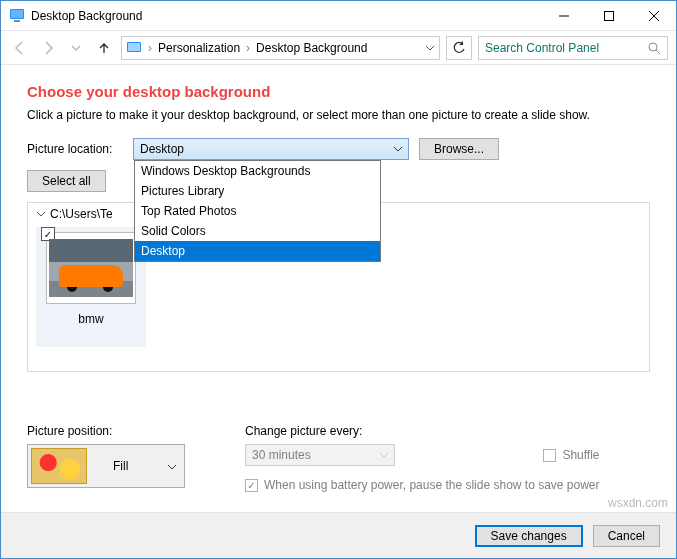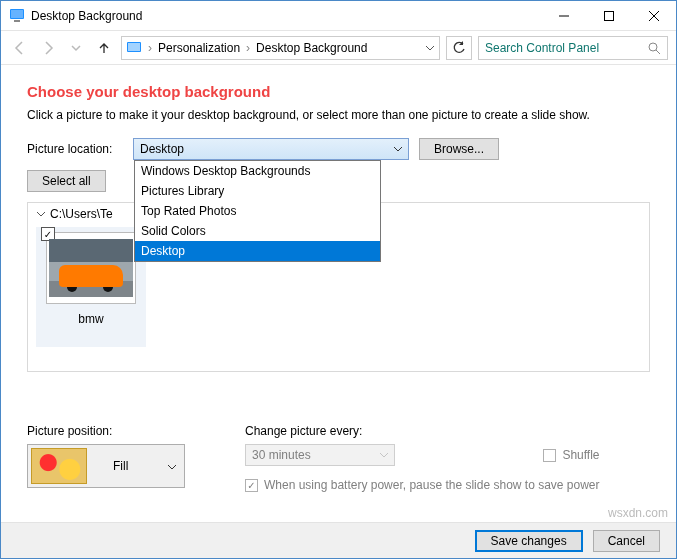--- a/index.html
+++ b/index.html
@@ -59,21 +59,21 @@
       #e9c56a; }
   .posselect .postext { margin-left:26px; }
   .posselect .chev { position:absolute; right:6px; top:16px; }
 
   .changesel { width:150px; height:22px; border:1px solid #cfcfcf; background:#f2f2f2; color:#808080; display:flex; align-items:center; padding:0 20px 0 6px; position:relative; }
   .changesel .chev { position:absolute; right:4px; top:4px; opacity:.5; }
 
   .checkbox-line { display:flex; align-items:center; gap:6px; color:#808080; }
   .fakecheck { width:13px; height:13px; border:1px solid #b0b0b0; background:#fff; display:flex; align-items:center; justify-content:center; font-size:10px; color:#808080; }
 
-  .footer { height:36px; border-top:1px solid #e3e3e3; background:#f0f0f0; display:flex; align-items:center; justify-content:flex-end; gap:10px; padding:0 16px; }
+  .footer { height:46px; border-top:1px solid #e3e3e3; background:#f0f0f0; display:flex; align-items:center; justify-content:flex-end; gap:10px; padding:0 16px; }
 
   svg { display:block; }
 </style>
 </head>
 <body>
 
 <div class="window">
 
   <div class="titlebar">
     <span class="icon">

